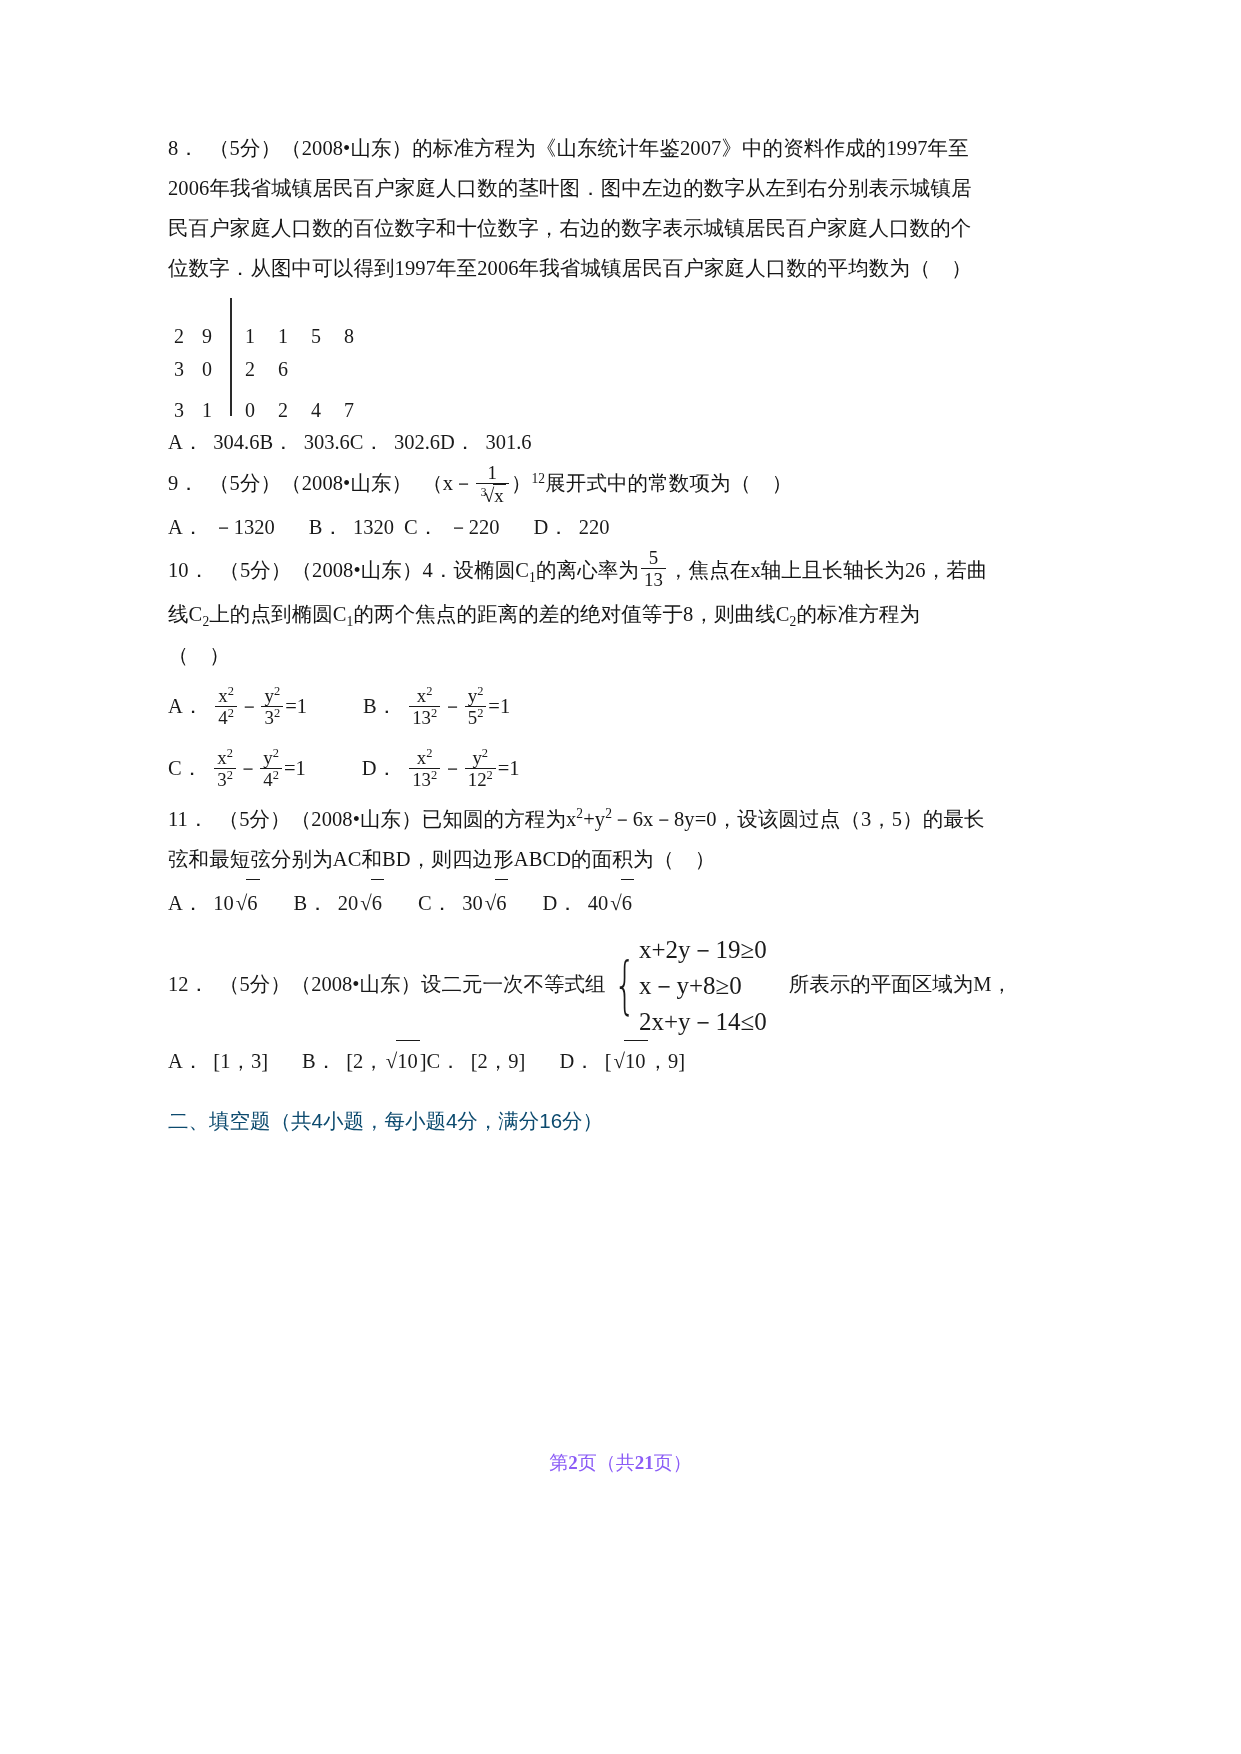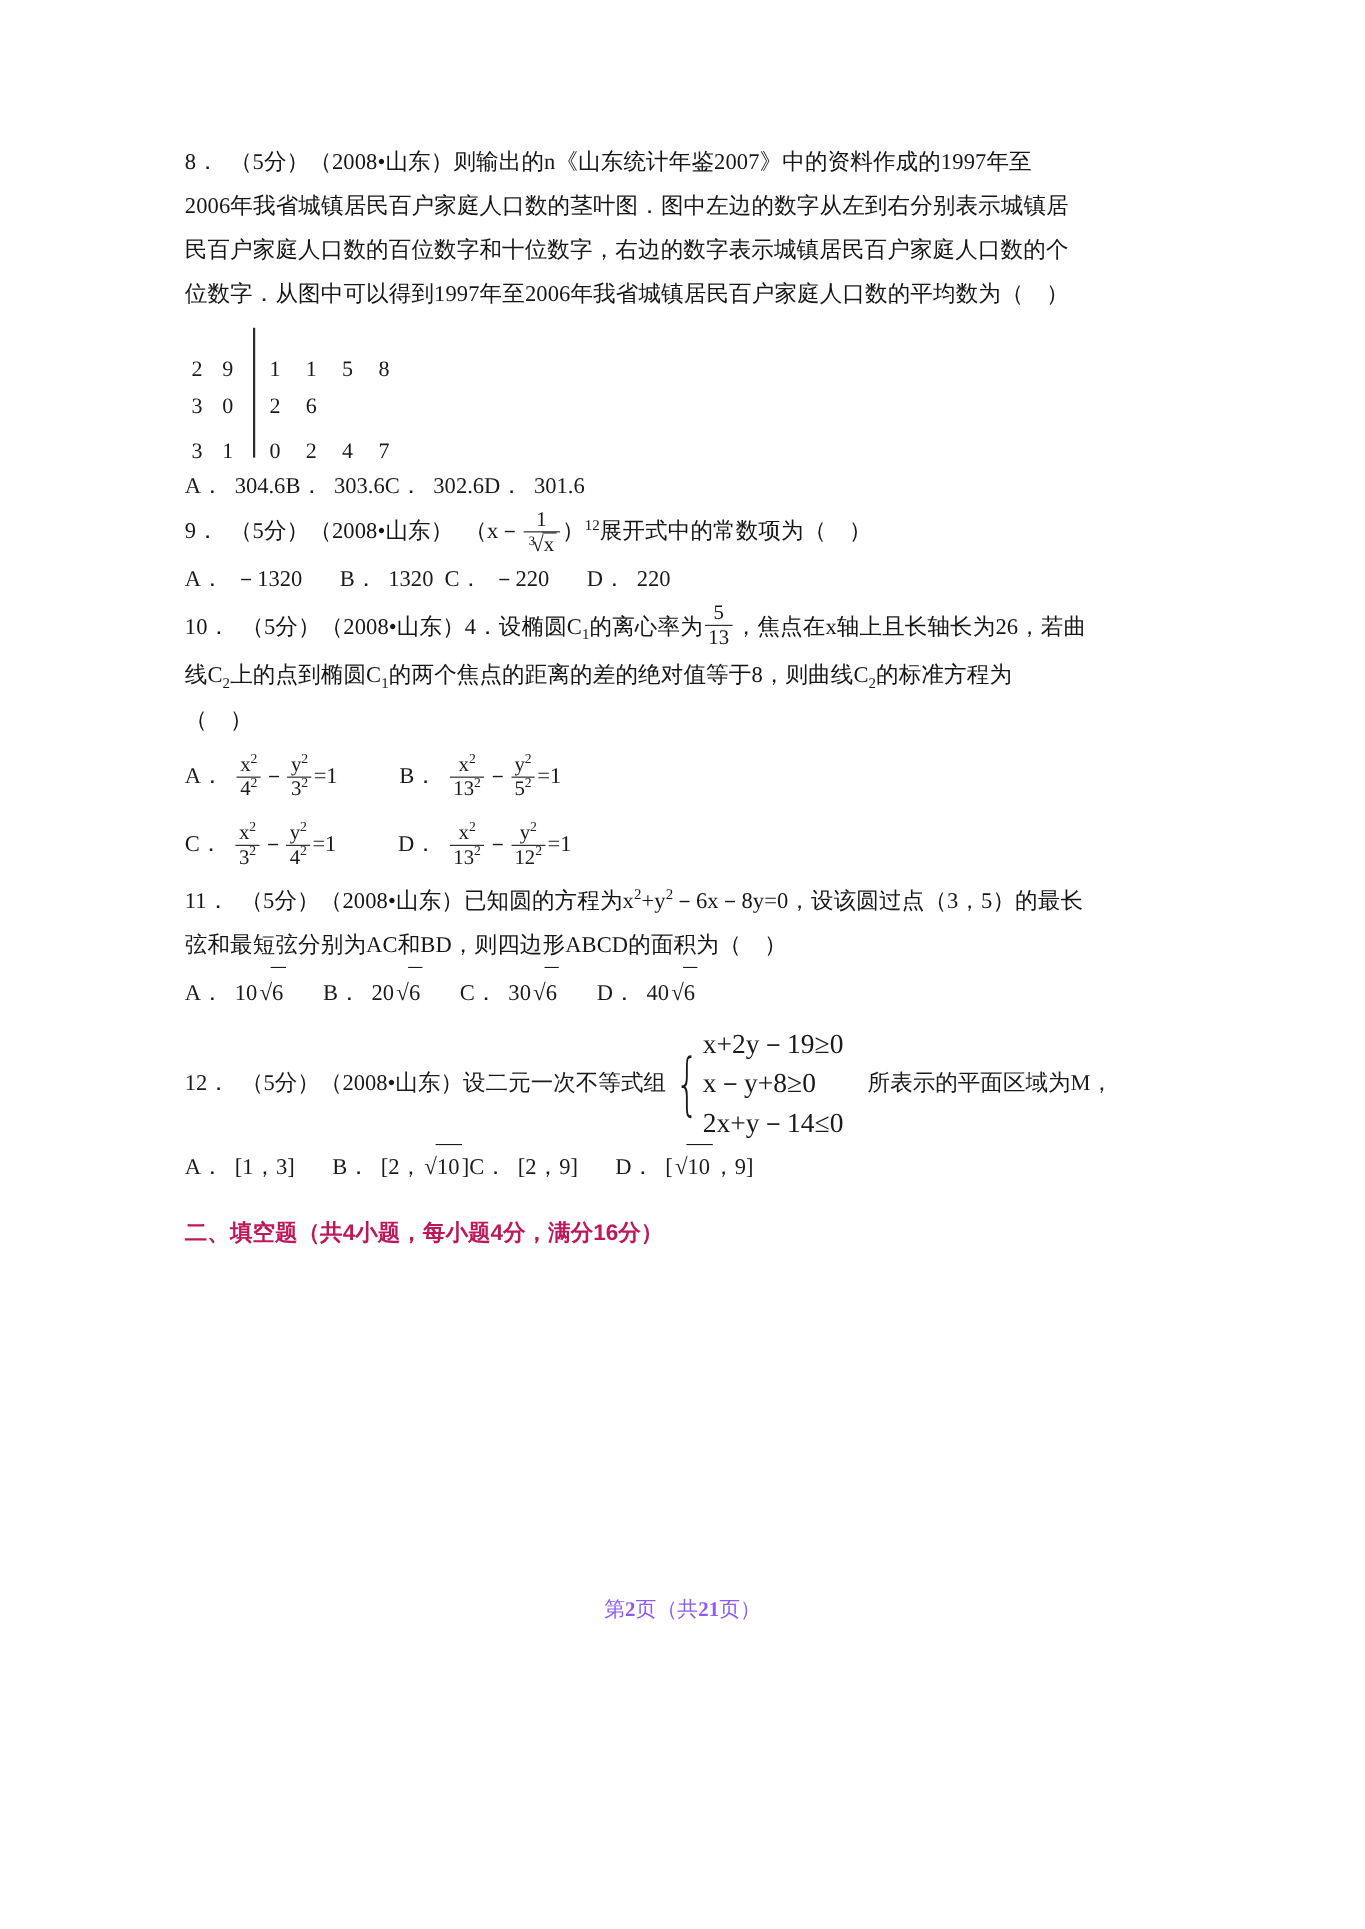--- a/index.html
+++ b/index.html
@@ -150,25 +150,25 @@
   .q12wrap {
     position: relative;
     font-size: 20.5px;
     line-height: 40px;
     white-space: nowrap;
   }
 
   
   .section-head {
     font-family: "Liberation Sans", "DejaVu Sans", sans-serif;
-    font-weight: bold;
+    font-weight: normal;
     font-size: 20.5px;
     line-height: 44px;
     margin-top: 18px;
-    color: #be185d;
+    color: #0c4a6e;
   }
 
   
   .blank {
     display: inline-block;
     width: 62px;
     border-bottom: 1.4px solid #1a1a1a;
     height: 0.95em;
     vertical-align: -2px;
   }
@@ -186,21 +186,21 @@
   .footer b { font-weight: bold; }
 </style>
 </head>
 <body>
 
 <div class="page">
   <div class="content">
 
     <div>
       <div class="qline">
-        <span>8．</span><span class="sp-sm"></span><span>（5分）</span><span>（2008•山东）</span><span>则输出的n《山东统计年鉴2007》中的资料作成的1997年至</span>
+        <span>8．</span><span class="sp-sm"></span><span>（5分）</span><span>（2008•山东）</span><span>的标准方程为《山东统计年鉴2007》中的资料作成的1997年至</span>
       </div>
       <div class="qline">2006年我省城镇居民百户家庭人口数的茎叶图．图中左边的数字从左到右分别表示城镇居</div>
       <div class="qline">民百户家庭人口数的百位数字和十位数字，右边的数字表示城镇居民百户家庭人口数的个</div>
       <div class="qline">位数字．从图中可以得到1997年至2006年我省城镇居民百户家庭人口数的平均数为（　）</div>
 
       <div class="stemleaf">
         <div class="sl-rule"></div>
         <div class="sl-row" style="top:22px;">
           <span class="sl-stem">
             <span>2</span><span>9</span>

